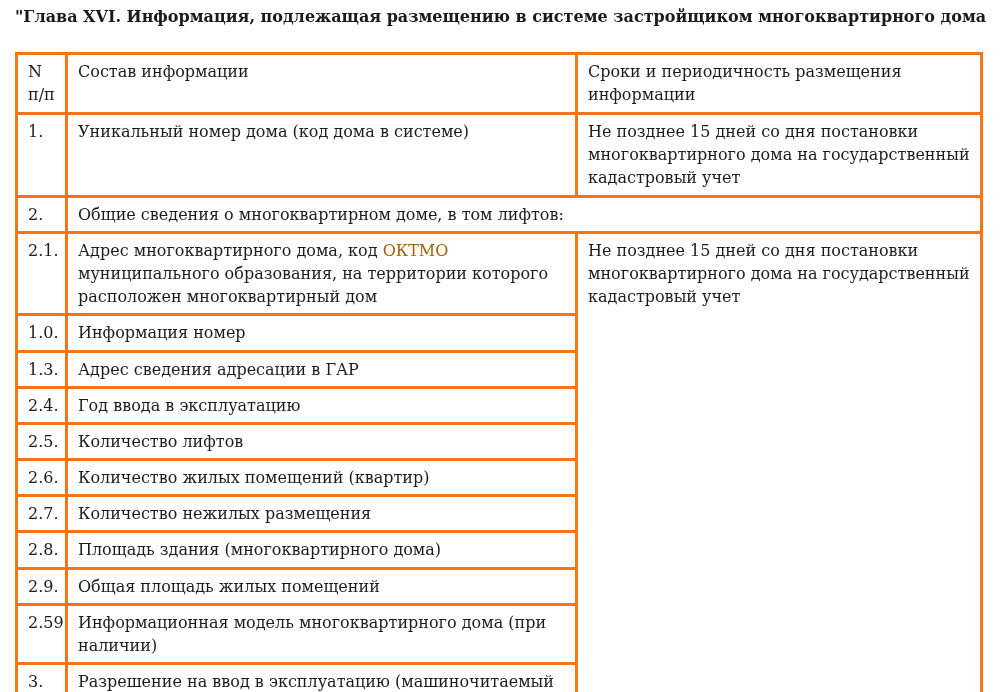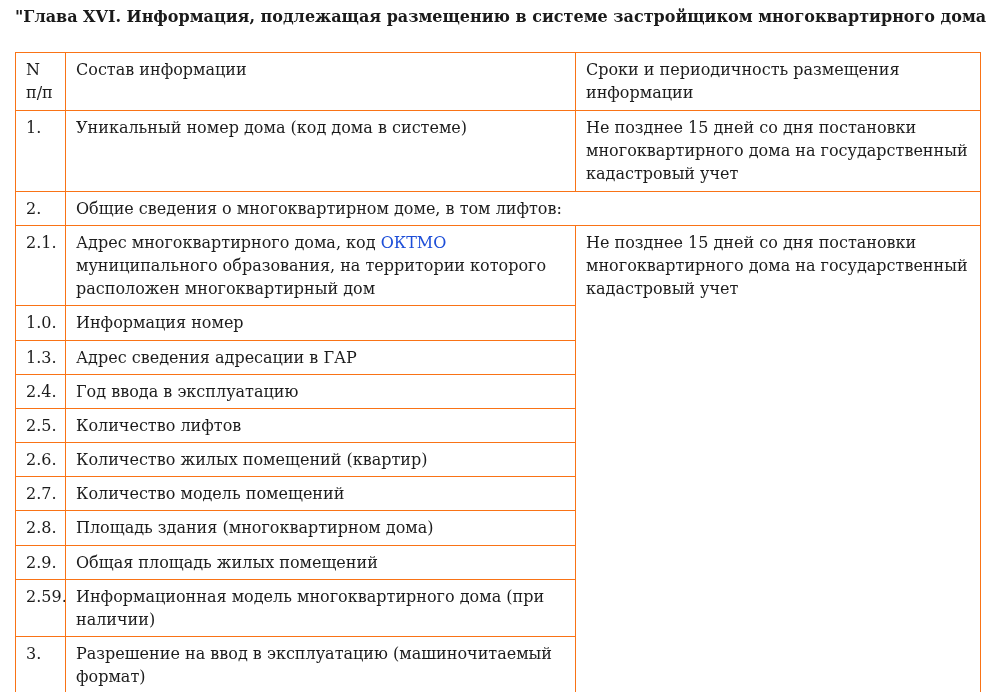--- a/index.html
+++ b/index.html
@@ -26,33 +26,33 @@
   table.info-table {
     border-collapse: collapse;
     table-layout: fixed;
     width: 965px;
   }
   col.c-num      { width: 50px; }
   col.c-content  { width: 510px; }
   col.c-deadline { width: 405px; }
   .info-table th,
   .info-table td {
-    border: 1px solid #f97316;
+    border: 3px solid #f97316;
     vertical-align: top;
     text-align: left;
     font-weight: normal;
     font-size: 16px;
     line-height: 1.45;
     padding: 5px 10px;
     color: #1c1c1c;
     overflow: hidden;
   }
   .info-table th { height: 47px; }
   a.green-link {
-    color: #1d4ed8;
+    color: #a16207;
     text-decoration: none;
     cursor: pointer;
   }
 </style>
 </head>
 <body>
 
 <div class="page">
 
   <h1 class="doc-title">"Глава XVI. Информация, подлежащая размещению в системе застройщиком многоквартирного дома</h1>
@@ -100,25 +100,25 @@
       <tr>
         <td>2.5.</td>
         <td>Количество лифтов</td>
       </tr>
       <tr>
         <td>2.6.</td>
         <td>Количество жилых помещений (квартир)</td>
       </tr>
       <tr>
         <td>2.7.</td>
-        <td>Количество модель помещений</td>
+        <td>Количество нежилых размещения</td>
       </tr>
       <tr>
         <td>2.8.</td>
-        <td>Площадь здания (многоквартирном дома)</td>
+        <td>Площадь здания (многоквартирного дома)</td>
       </tr>
       <tr>
         <td>2.9.</td>
         <td>Общая площадь жилых помещений</td>
       </tr>
       <tr>
         <td>2.59.</td>
         <td>Информационная модель многоквартирного дома (при наличии)</td>
       </tr>
       <tr>

